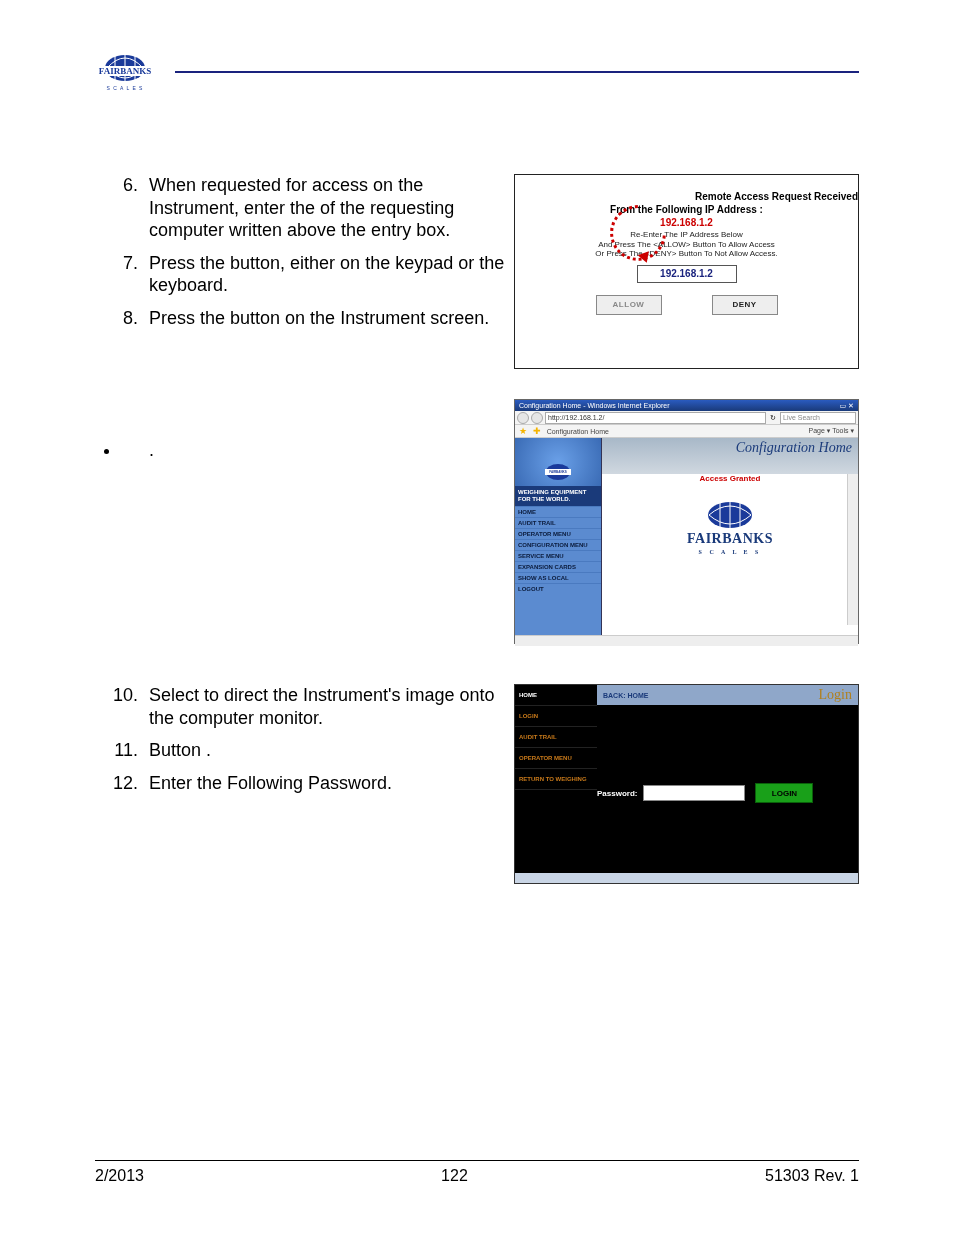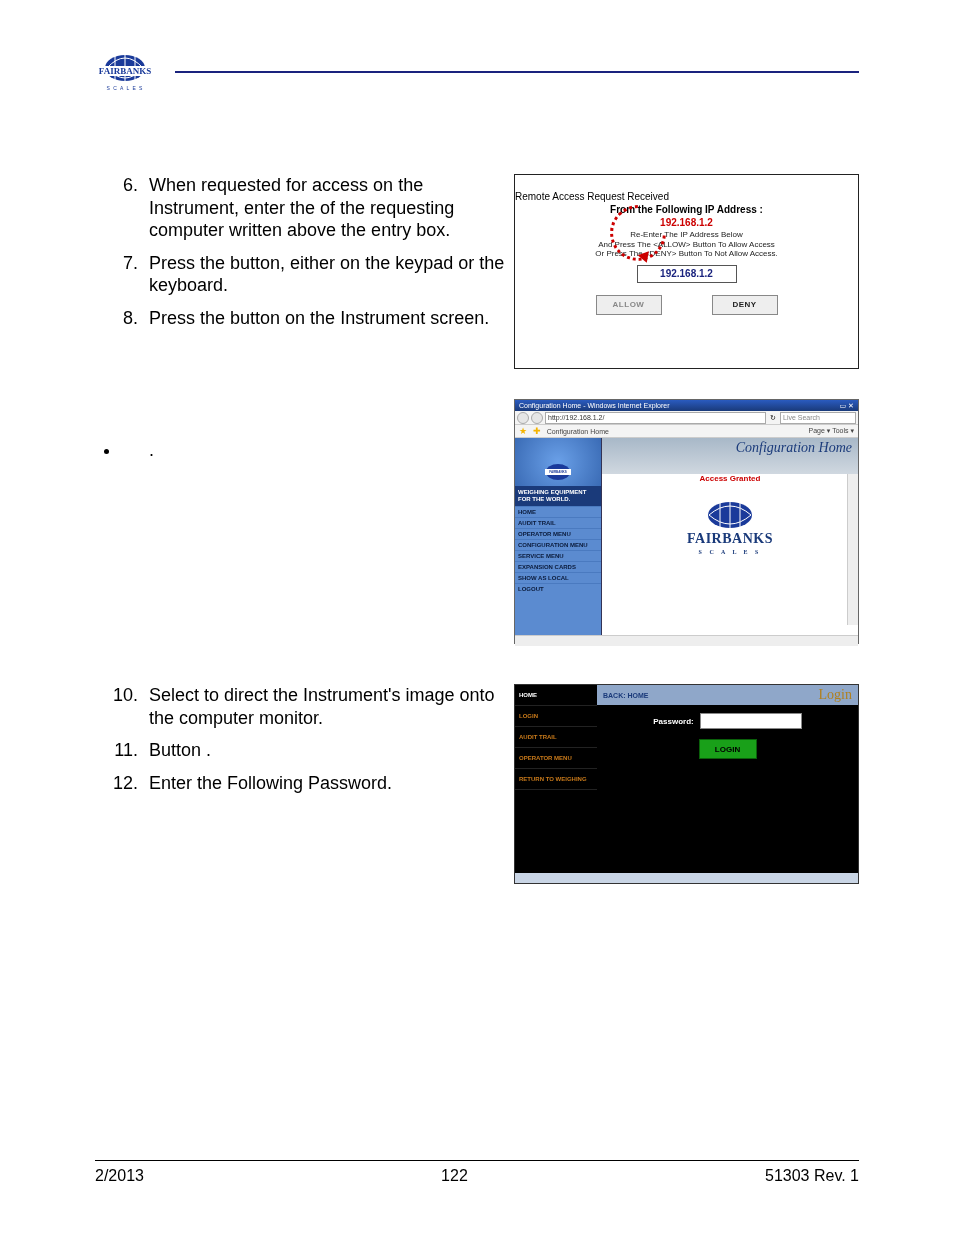--- a/index.html
+++ b/index.html
@@ -76,22 +76,22 @@
   
   .fig1 {
     border: 1px solid #222;
     height: 195px;
     background: #fff;
     position: relative;
     box-sizing: border-box;
     padding-top: 16px;
   }
   .fig1 .title1 {
-    text-align: left;
-    font-weight: normal;
+    text-align: right;
+    font-weight: bold;
     font-size: 10px;
     color: #000;
   }
   .fig1 .title2 {
     text-align: center;
     font-weight: bold;
     font-size: 10px;
     color: #000;
     margin-top: 2px;
   }
@@ -358,21 +358,21 @@
   }
   .fig3 .topbar .back { color: #1a3a7a; font-weight: bold; font-size: 7px; }
   .fig3 .topbar .title {
     color: #b08020;
     font-family: 'Times New Roman', serif;
     font-size: 14px;
   }
   .fig3 .form {
     flex: 1;
     display: flex;
-    flex-direction: column;
+    flex-direction: row;
     align-items: center;
     padding-top: 8px;
     gap: 10px;
   }
   .fig3 .pw-row {
     display: flex; align-items: center; gap: 6px;
   }
   .fig3 .pw-row .lbl { color: #fff; font-weight: bold; font-size: 8px; }
   .fig3 .pw-row .inp {
     width: 100px; height: 14px; background: #fff; border: 1px solid #888;

